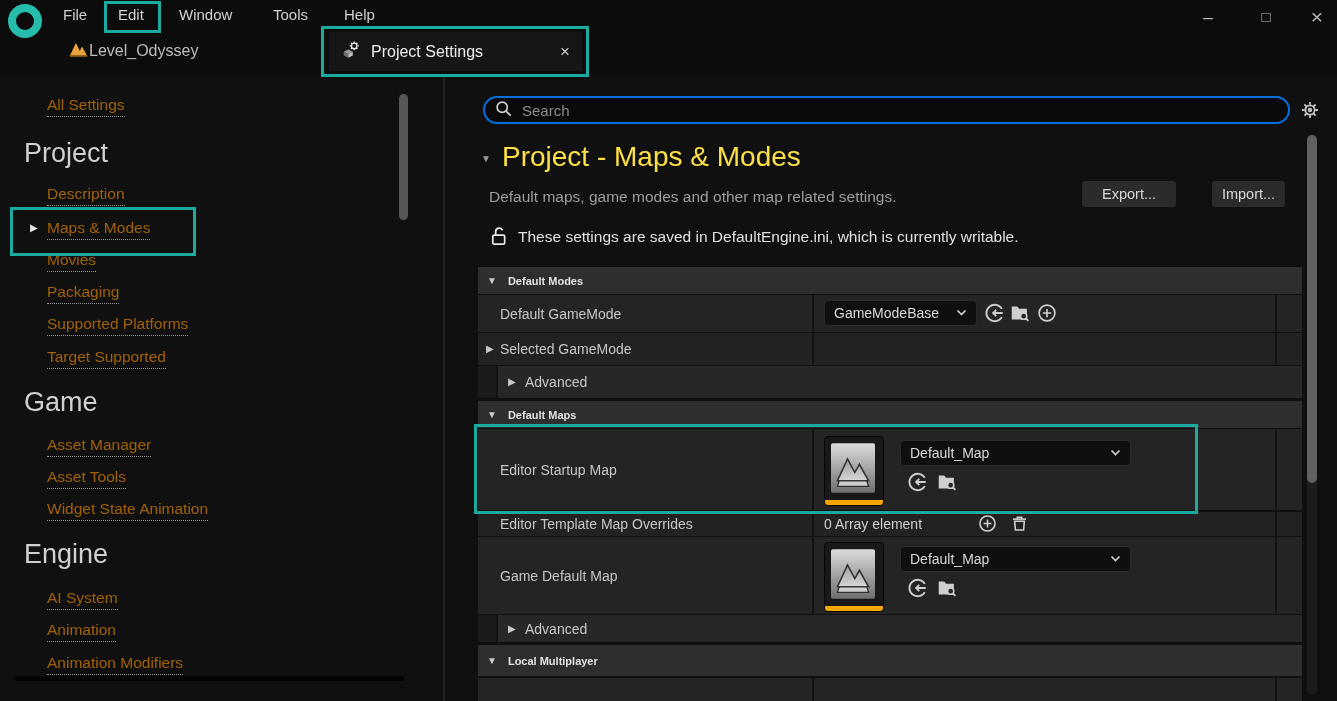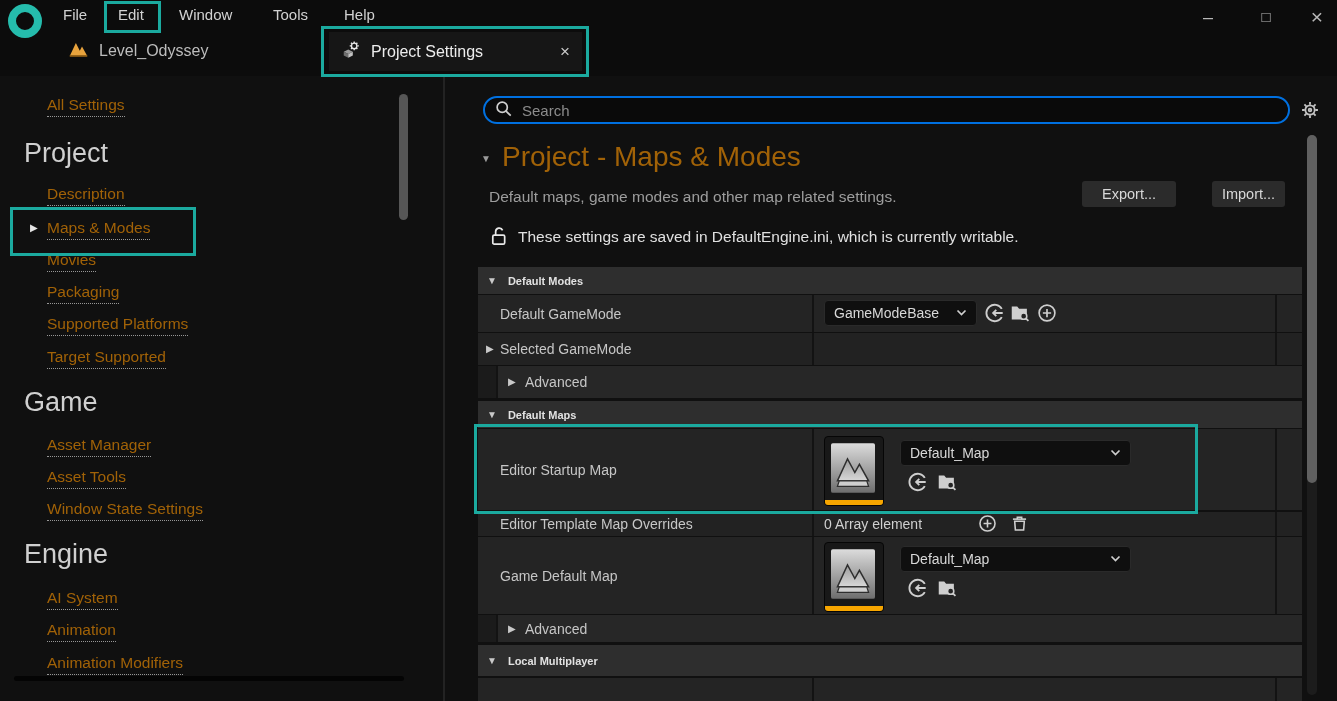--- a/index.html
+++ b/index.html
@@ -5,39 +5,39 @@
   html,body{margin:0;padding:0;background:#000;}
   #app{position:relative;width:1337px;height:701px;background:#101010;overflow:hidden;
        font-family:"Liberation Sans",sans-serif;color:#c8c8c8;-webkit-font-smoothing:antialiased;}
   .abs{position:absolute;}
   
   .titlebar{left:0;top:0;width:1337px;height:76px;background:#0c0c0c;}
   .logo-ring{left:8px;top:4px;width:18px;height:18px;border:8px solid #25bcac;border-radius:50%;}
   .menu-item{top:3px;height:24px;line-height:24px;font-size:15px;color:#d2d2d2;padding:0 4px;cursor:default;}
   .win-ctl{top:4px;width:28px;height:26px;line-height:26px;text-align:center;color:#b8b8b8;}
   
-  .level-tab{left:68px;top:38px;height:26px;display:flex;align-items:center;gap:10px;}
+  .level-tab{left:68px;top:38px;height:26px;display:flex;align-items:center;gap:0;}
   .level-tab-label{font-size:16px;color:#bdbdbd;}
   .ps-tab{left:329px;top:32px;width:253px;height:39px;background:#161616;display:flex;align-items:center;padding:0 12px;box-sizing:border-box;}
   .ps-tab-label{font-size:16px;color:#ededed;margin-left:10px;}
   .ps-tab-close{margin-left:auto;font-size:17px;color:#c9c9c9;line-height:1;}
   
   .hl-box{border:3px solid #1baa9f;pointer-events:none;z-index:50;background:transparent;}
   
   .side-hdr{left:24px;font-size:27px;color:#d0d0d0;}
   .side-link{left:47px;font-size:15.5px;color:#a16207;border-bottom:1px dotted #979797;padding-bottom:2px;cursor:pointer;white-space:nowrap;}
   .tri{color:#e6e6e6;font-size:10px;line-height:1;}
   .v-divider{left:443px;top:76px;width:2px;height:625px;background:#232323;}
   .sb-thumb{background:#565656;border-radius:5px;}
   .side-shadow{left:14px;top:676px;width:390px;height:5px;background:#040404;border-radius:3px;}
   
   .search-pill{left:483px;top:96px;width:807px;height:28px;border:2px solid #0070e0;border-radius:16px;background:#0a0a0a;box-sizing:border-box;display:flex;align-items:center;padding:0 10px;}
   .search-input{background:transparent;border:none;outline:none;color:#cfcfcf;font-size:15px;width:100%;margin-left:8px;font-family:"Liberation Sans",sans-serif;}
   .search-input::placeholder{color:#8c8c8c;}
-  .page-title{left:502px;top:141px;font-size:28px;color:#a16207;}
+  .page-title{left:502px;top:141px;font-size:28px;color:#fde047;}
   .page-sub{left:489px;top:188px;font-size:15.5px;color:#9d9d9d;}
   .tool-btn{top:181px;height:26px;background:#2b2b2b;border:none;border-radius:3px;color:#d8d8d8;font-size:14.5px;font-family:"Liberation Sans",sans-serif;cursor:pointer;}
   .notice-text{left:518px;top:228px;font-size:15.5px;color:#e0e0e0;}
   
   .sec-hdr{left:478px;width:824px;background:#2e2e2e;display:flex;align-items:center;}
   .sec-hdr .tri{margin-left:9px;color:#c9c9c9;}
   .sec-title{font-size:11px;font-weight:bold;color:#e2e2e2;margin-left:11px;}
   .prop-row{left:478px;width:824px;background:#242424;}
   .row-label{position:absolute;left:22px;top:50%;transform:translateY(-50%);font-size:14px;color:#c6c6c6;white-space:nowrap;}
   .cell-div{width:2px;background:#131313;position:absolute;top:0;bottom:0;}
@@ -114,21 +114,21 @@
   <span class="abs tri" style="left:30px;top:223px;">▶</span>
   <div class="abs side-link" style="top:219px;">Maps &amp; Modes</div>
   <div class="abs side-link" style="top:251px;">Movies</div>
   <div class="abs side-link" style="top:283px;">Packaging</div>
   <div class="abs side-link" style="top:315px;">Supported Platforms</div>
   <div class="abs side-link" style="top:348px;">Target Supported</div>
 
   <div class="abs side-hdr" style="top:387px;">Game</div>
   <div class="abs side-link" style="top:436px;">Asset Manager</div>
   <div class="abs side-link" style="top:468px;">Asset Tools</div>
-  <div class="abs side-link" style="top:500px;">Window State Settings</div>
+  <div class="abs side-link" style="top:500px;">Widget State Animation</div>
 
   <div class="abs side-hdr" style="top:539px;">Engine</div>
   <div class="abs side-link" style="top:589px;">AI System</div>
   <div class="abs side-link" style="top:621px;">Animation</div>
   <div class="abs side-link" style="top:654px;">Animation Modifiers</div>
 
   <div class="abs sb-thumb" style="left:399px;top:94px;width:9px;height:126px;"></div>
   <div class="abs side-shadow"></div>
   <div class="abs v-divider"></div>
 

